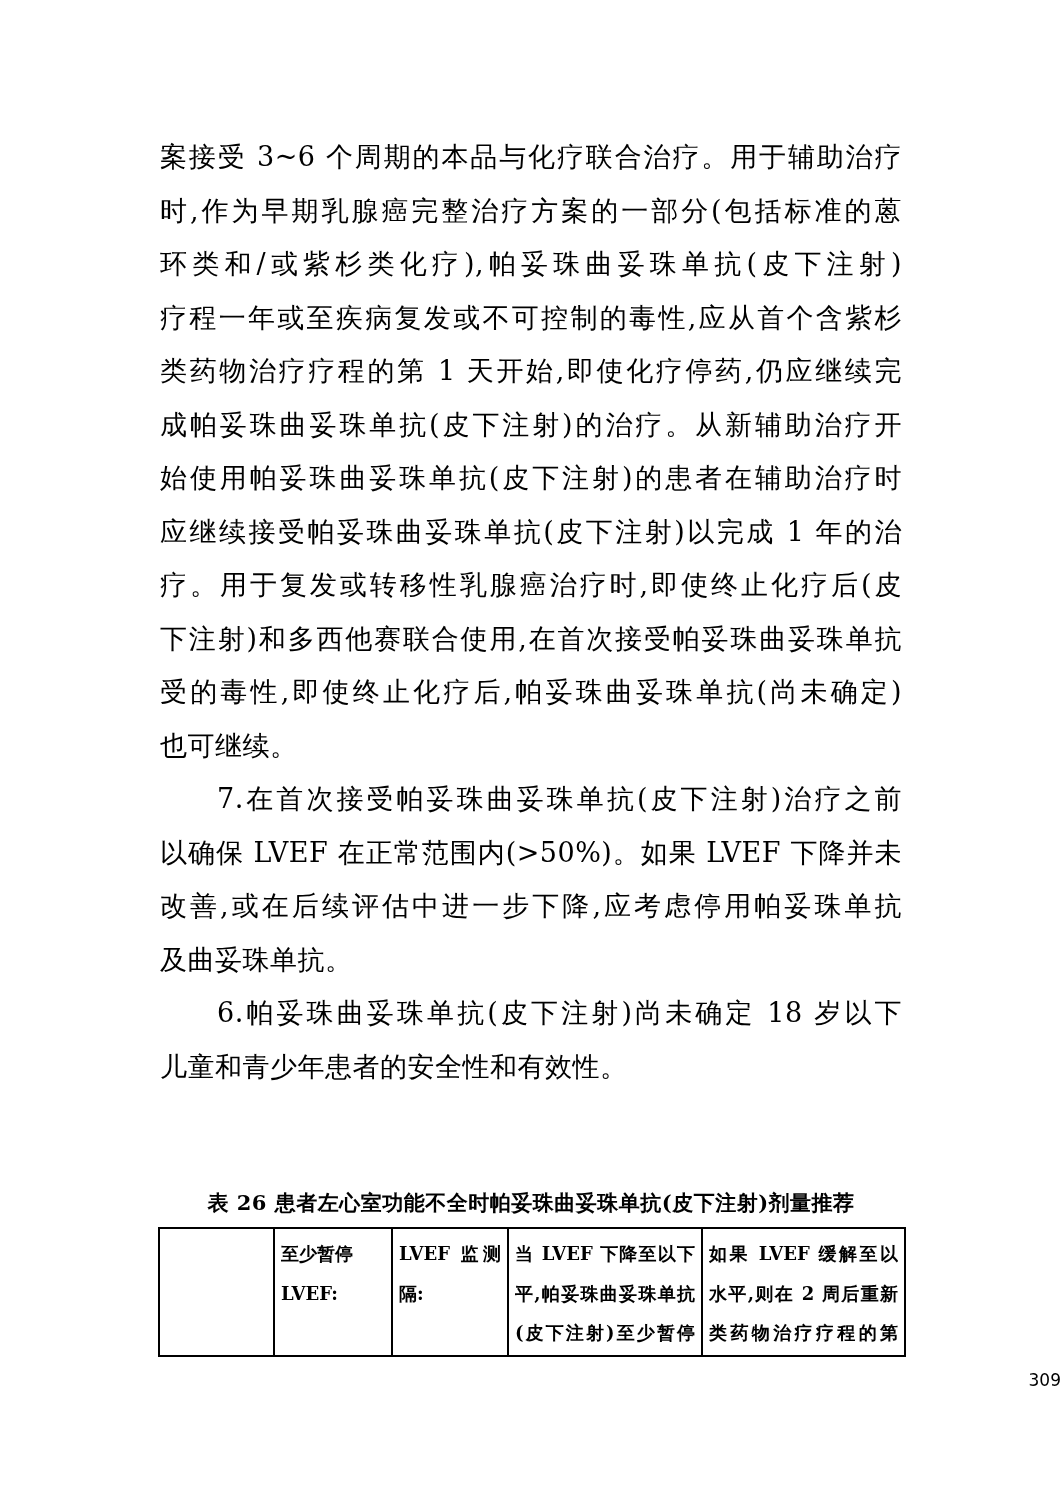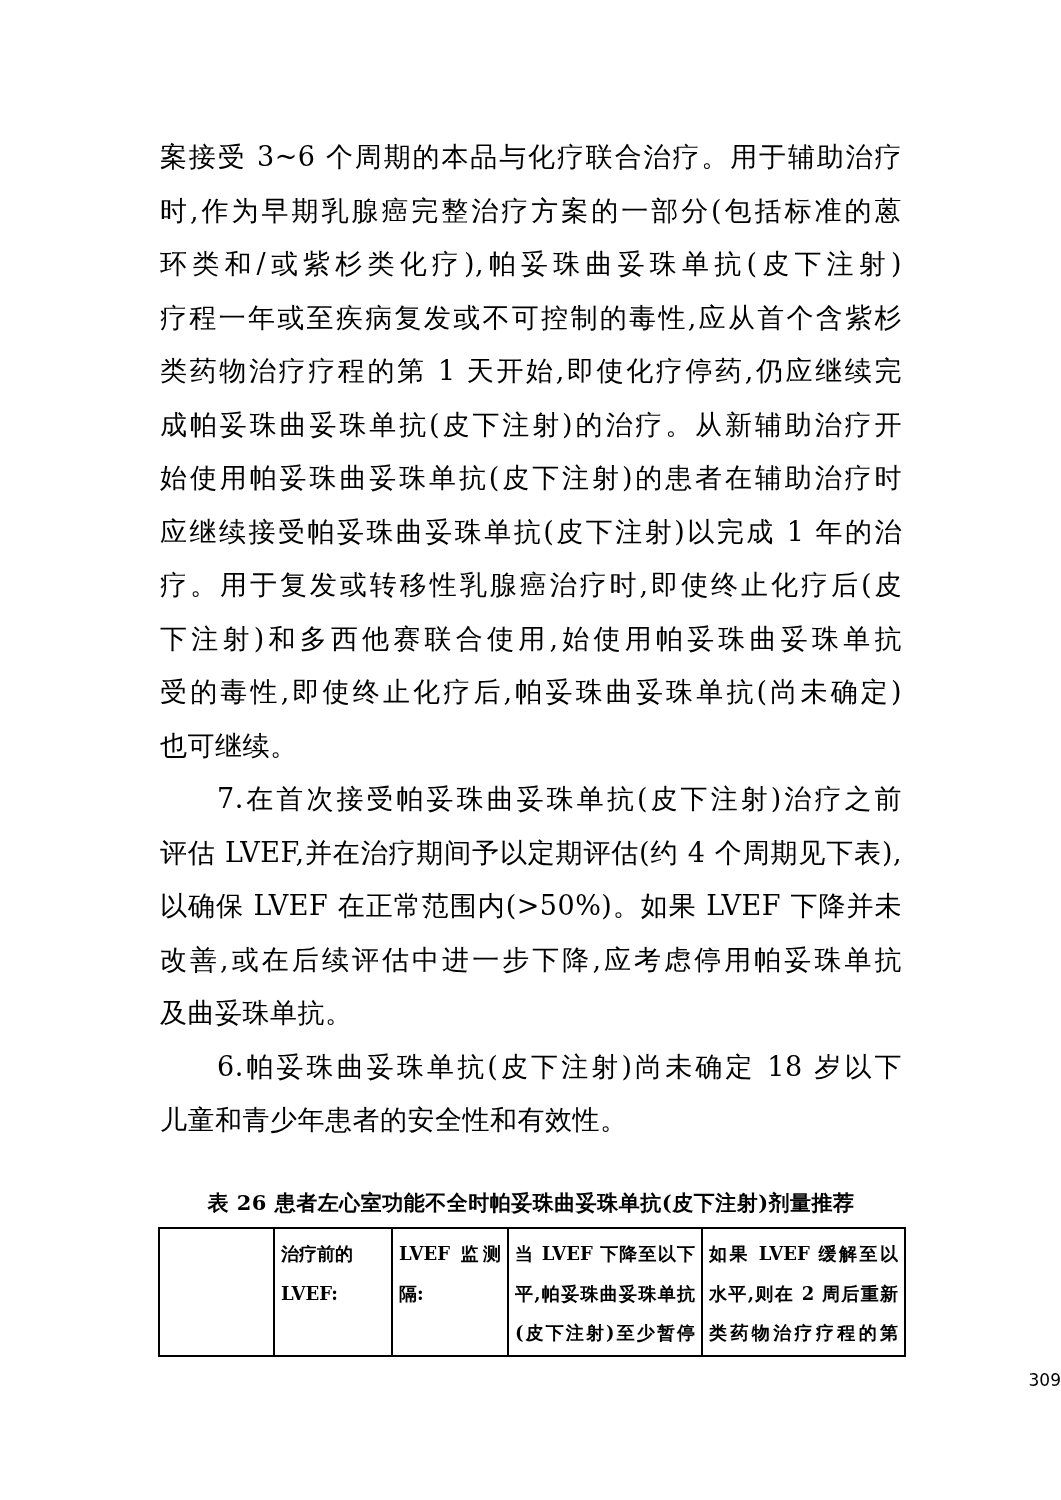--- a/index.html
+++ b/index.html
@@ -109,43 +109,42 @@
     <div class="para">
         <div class="line">案接受 3~6 个周期的本品与化疗联合治疗。用于辅助治疗</div>
         <div class="line">时,作为早期乳腺癌完整治疗方案的一部分(包括标准的蒽</div>
         <div class="line">环类和/或紫杉类化疗),帕妥珠曲妥珠单抗(皮下注射)</div>
         <div class="line">疗程一年或至疾病复发或不可控制的毒性,应从首个含紫杉</div>
         <div class="line">类药物治疗疗程的第 1 天开始,即使化疗停药,仍应继续完</div>
         <div class="line">成帕妥珠曲妥珠单抗(皮下注射)的治疗。从新辅助治疗开</div>
         <div class="line">始使用帕妥珠曲妥珠单抗(皮下注射)的患者在辅助治疗时</div>
         <div class="line">应继续接受帕妥珠曲妥珠单抗(皮下注射)以完成 1 年的治</div>
         <div class="line">疗。用于复发或转移性乳腺癌治疗时,即使终止化疗后(皮</div>
-        <div class="line">下注射)和多西他赛联合使用,始使用帕妥珠曲妥珠单抗</div>
+        <div class="line">下注射)和多西他赛联合使用,在首次接受帕妥珠曲妥珠单抗</div>
         <div class="line">受的毒性,即使终止化疗后,帕妥珠曲妥珠单抗(尚未确定)</div>
         <div class="line">也可继续。</div>
       </div>
     <div class="para indent">
         <div class="line">7.在首次接受帕妥珠曲妥珠单抗(皮下注射)治疗之前</div>
-        <div class="line">评估 LVEF,并在治疗期间予以定期评估(约 4 个周期见下表),</div>
         <div class="line">以确保 LVEF 在正常范围内(&gt;50%)。如果 LVEF 下降并未</div>
         <div class="line">改善,或在后续评估中进一步下降,应考虑停用帕妥珠单抗</div>
         <div class="line">及曲妥珠单抗。</div>
       </div>
     <div class="para indent">
         <div class="line">6.帕妥珠曲妥珠单抗(皮下注射)尚未确定 18 岁以下</div>
         <div class="line">儿童和青少年患者的安全性和有效性。</div>
       </div>
   </div>
 
   <div class="table-title">表 26 患者左心室功能不全时帕妥珠曲妥珠单抗(皮下注射)剂量推荐</div>
 
   <div class="dose-table">
     <div class="cell cell-1"></div>
     <div class="cell cell-2 left-align">
-        <div class="line">治疗前的</div>
+        <div class="line">至少暂停</div>
         <div class="line">LVEF:</div>
       </div>
     <div class="cell cell-3">
         <div class="line">LVEF 监测间</div>
         <div class="line">隔:</div>
       </div>
     <div class="cell cell-4 justify-all">
         <div class="line">当 LVEF 下降至以下水</div>
         <div class="line">平,帕妥珠曲妥珠单抗</div>
         <div class="line">(皮下注射)至少暂停</div>

